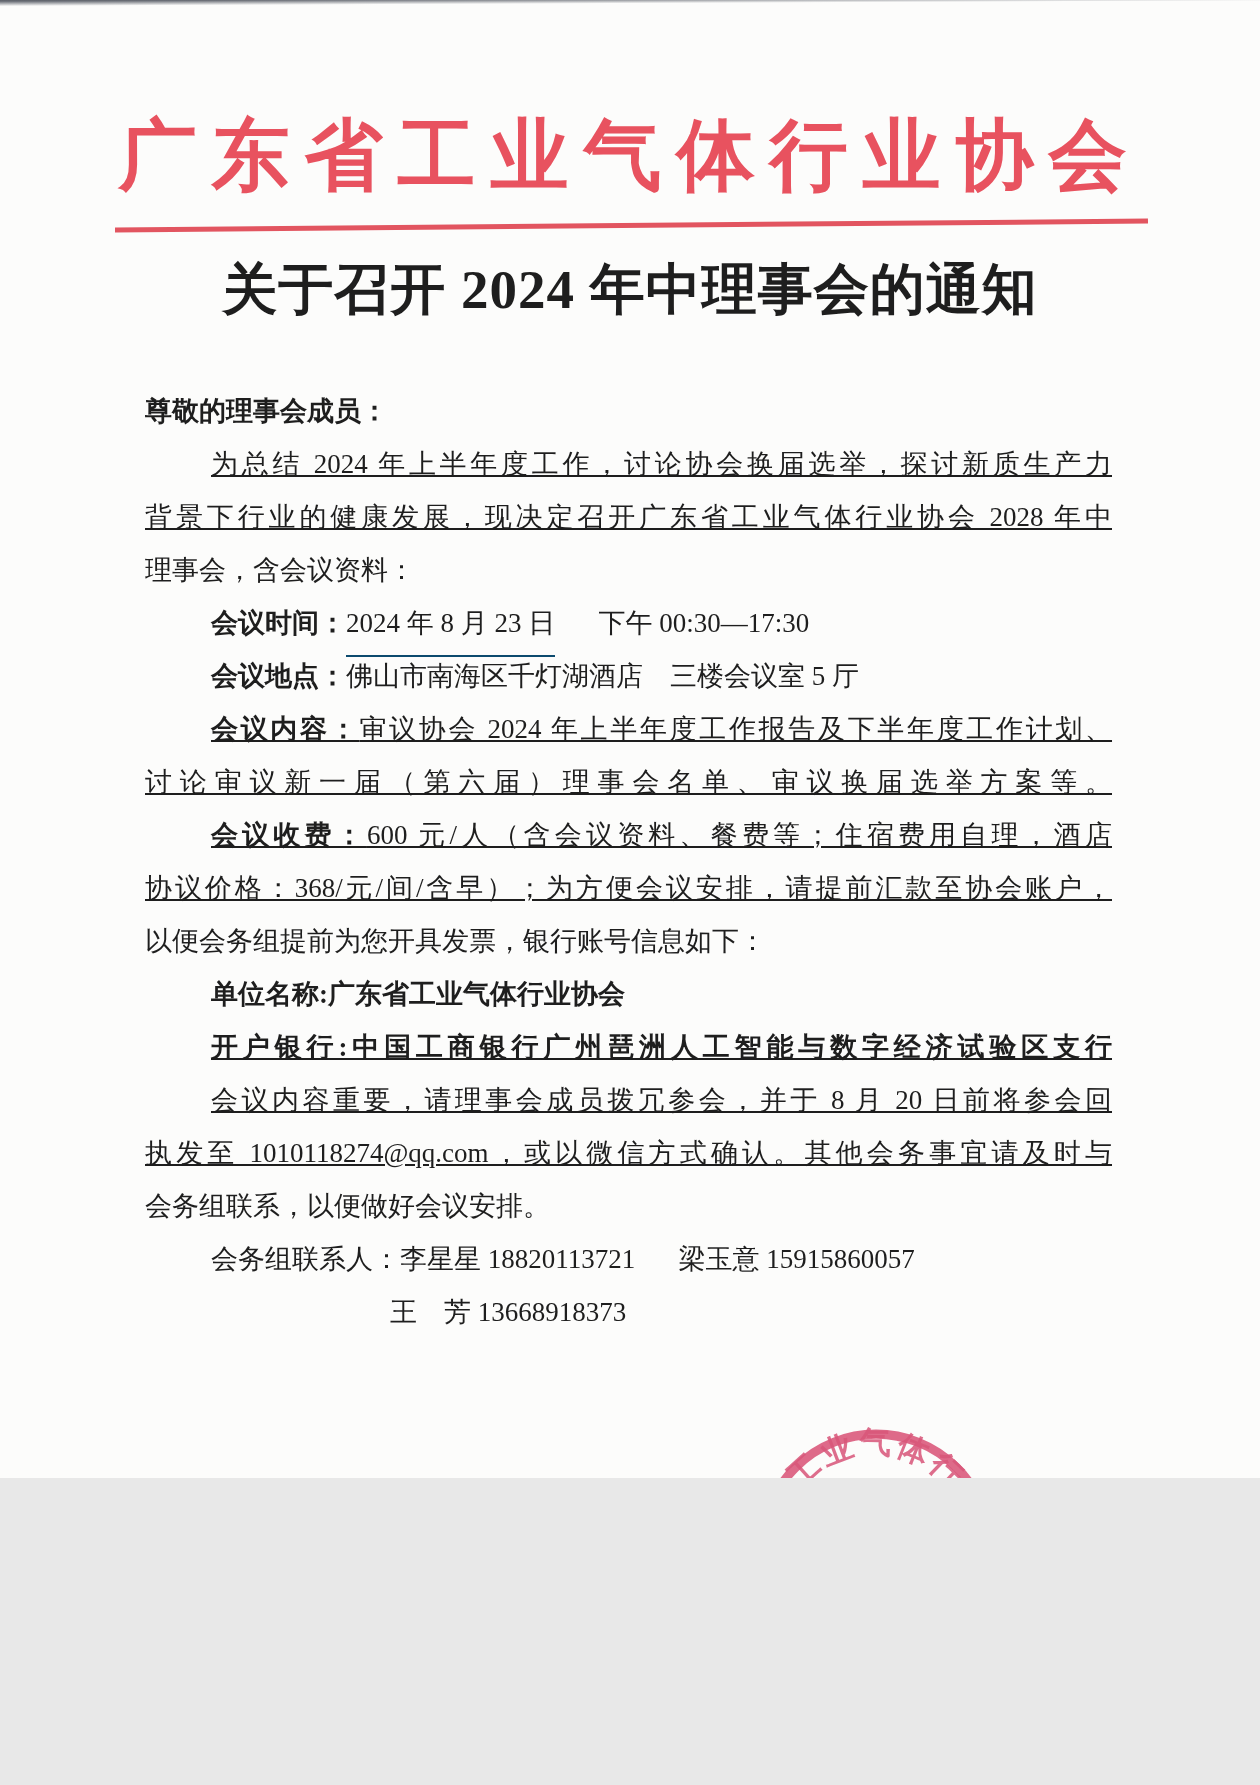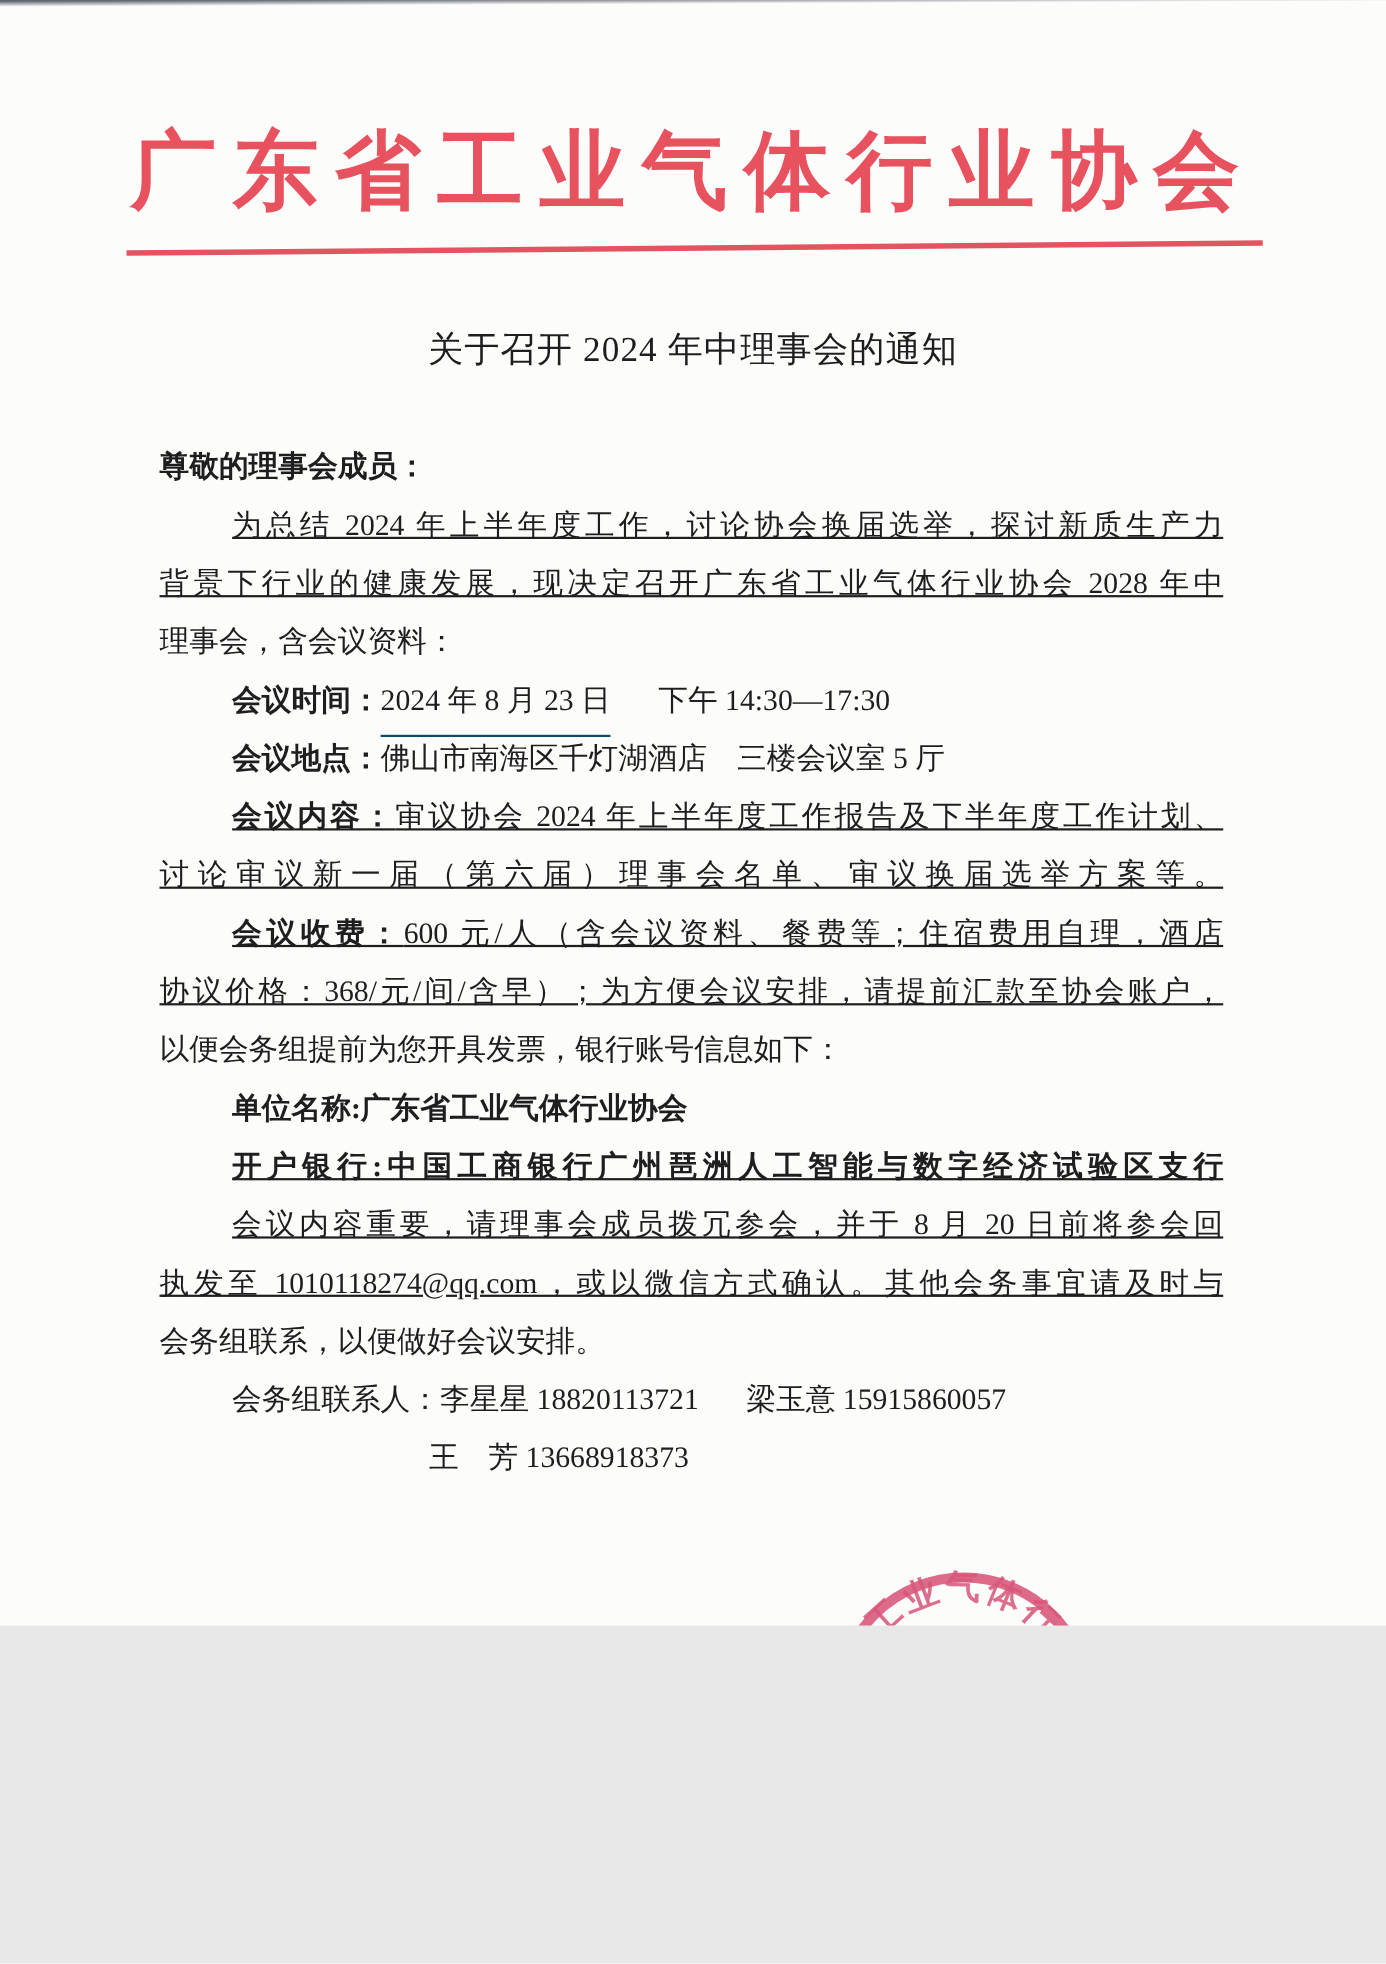--- a/index.html
+++ b/index.html
@@ -31,24 +31,24 @@
     color: #e8525f;
     white-space: nowrap;
   }
   .header-rule {
     height: 5px;
     background: #e25560;
     margin: 14px 112px 0 115px;
     transform: rotate(-0.5deg);
   }
   .notice-title {
-    margin-top: 68px;
+    margin-top: 25px;
     text-align: center;
-    font-size: 32px;
-    font-weight: 400;
+    font-size: 55px;
+    font-weight: 700;
     letter-spacing: 1px;
   }
   .body-text {
     margin: 58px 148px 0 145px;
     font-size: 27px;
     line-height: 53px;
   }
   .ln { height: 53px; white-space: pre; }
   .indent { text-indent: 66px; }
   .just { text-align: justify; text-align-last: justify; white-space: normal; text-decoration: underline; }
@@ -88,21 +88,21 @@
 
   <div class="notice-title">关于召开 2024 年中理事会的通知</div>
 
   <div class="body-text">
     <div class="ln bold">尊敬的理事会成员：</div>
 
     <div class="ln indent just">为总结 2024 年上半年度工作，讨论协会换届选举，探讨新质生产力</div>
     <div class="ln just">背景下行业的健康发展，现决定召开广东省工业气体行业协会 2028 年中</div>
     <div class="ln">理事会，含会议资料：</div>
 
-    <div class="ln indent"><span class="bold">会议时间：</span><span class="u">2024 年 8 月 23 日</span><span class="gap-left">下午 14:30—17:30</span></div>
+    <div class="ln indent"><span class="bold">会议时间：</span><span class="u">2024 年 8 月 23 日</span><span class="gap-left">下午 00:30—17:30</span></div>
 
     <div class="ln indent"><span class="bold">会议地点：</span><span>佛山市南海区千灯湖酒店　三楼会议室 5 厅</span></div>
 
     <div class="ln indent just"><span class="bold">会议内容：</span><span>审议协会 2024 年上半年度工作报告及下半年度工作计划、</span></div>
     <div class="ln just">讨论审议新一届（第六届）理事会名单、审议换届选举方案等。</div>
 
     <div class="ln indent just"><span class="bold">会议收费：</span><span>600 元/人（含会议资料、餐费等；住宿费用自理，酒店</span></div>
     <div class="ln just">协议价格：368/元/间/含早）；为方便会议安排，请提前汇款至协会账户，</div>
     <div class="ln">以便会务组提前为您开具发票，银行账号信息如下：</div>
 

